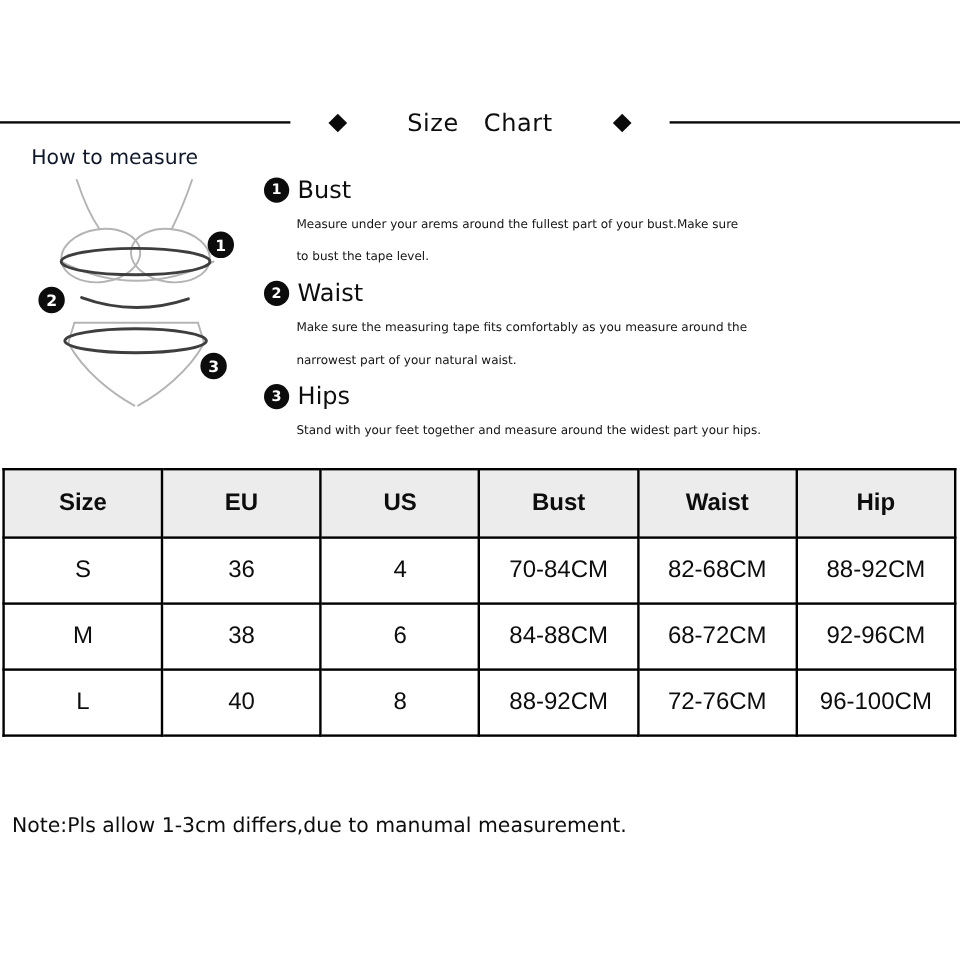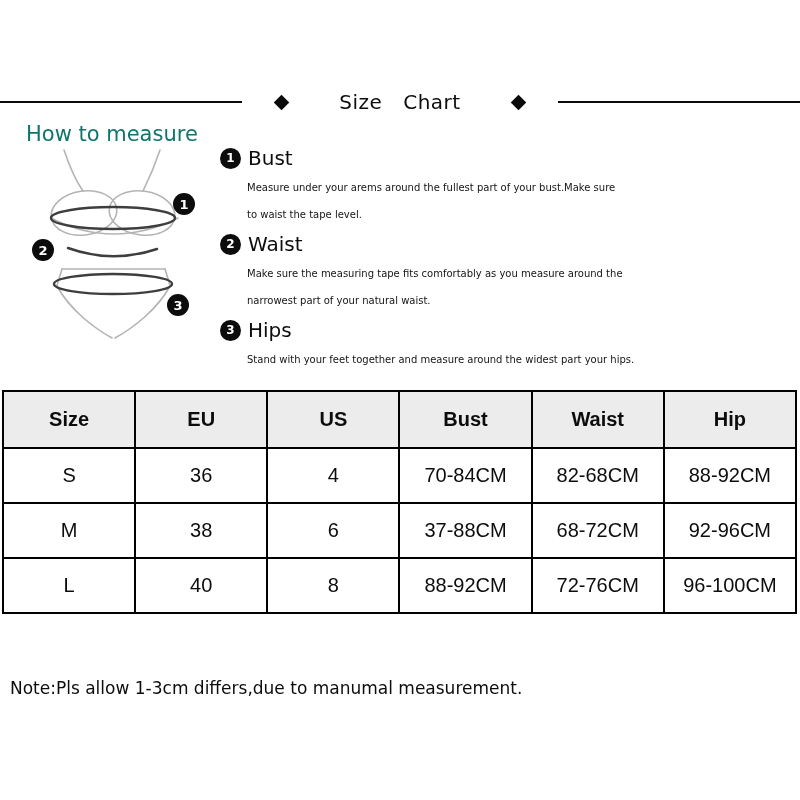--- a/index.html
+++ b/index.html
@@ -35,22 +35,22 @@
     letter-spacing: 0.5px;
     word-spacing: 14px;
     white-space: nowrap;
     color: #0d0d0d;
   }
 
   
   .how-to-heading {
     position: absolute;
     left: 26px; top: 122px;
-    font-size: 21px;
-    color: #0f766e;
+    font-size: 17px;
+    color: #0f172a;
     white-space: nowrap;
   }
   .figure-svg {
     position: absolute;
     left: 18px; top: 138px;
     width: 200px; height: 210px;
   }
   .figure-svg .outline { fill: none; stroke: #b4b4b4; stroke-width: 1.6; stroke-linecap: round; }
   .figure-svg .tape    { fill: none; stroke: #3e3e3e; stroke-width: 2.4; stroke-linecap: round; }
   .figure-svg .badge-circle { fill: #0c0c0c; stroke: none; }
@@ -166,21 +166,21 @@
   </g>
 </svg>
 
 <div class="m-item item-bust">
   <div class="m-head">
     <div class="num-badge">1</div>
     <div class="m-label">Bust</div>
   </div>
   <div class="m-desc">
     <div class="desc-line">Measure under your arems around the fullest part of your bust.Make sure</div>
-    <div class="desc-line">to waist the tape level.</div>
+    <div class="desc-line">to bust the tape level.</div>
   </div>
 </div>
 
 <div class="m-item item-waist">
   <div class="m-head">
     <div class="num-badge">2</div>
     <div class="m-label">Waist</div>
   </div>
   <div class="m-desc">
     <div class="desc-line">Make sure the measuring tape fits comfortably as you measure around the</div>
@@ -215,21 +215,21 @@
       <td>36</td>
       <td>4</td>
       <td>70-84CM</td>
       <td>82-68CM</td>
       <td>88-92CM</td>
     </tr>
     <tr>
       <td>M</td>
       <td>38</td>
       <td>6</td>
-      <td>37-88CM</td>
+      <td>84-88CM</td>
       <td>68-72CM</td>
       <td>92-96CM</td>
     </tr>
     <tr>
       <td>L</td>
       <td>40</td>
       <td>8</td>
       <td>88-92CM</td>
       <td>72-76CM</td>
       <td>96-100CM</td>

